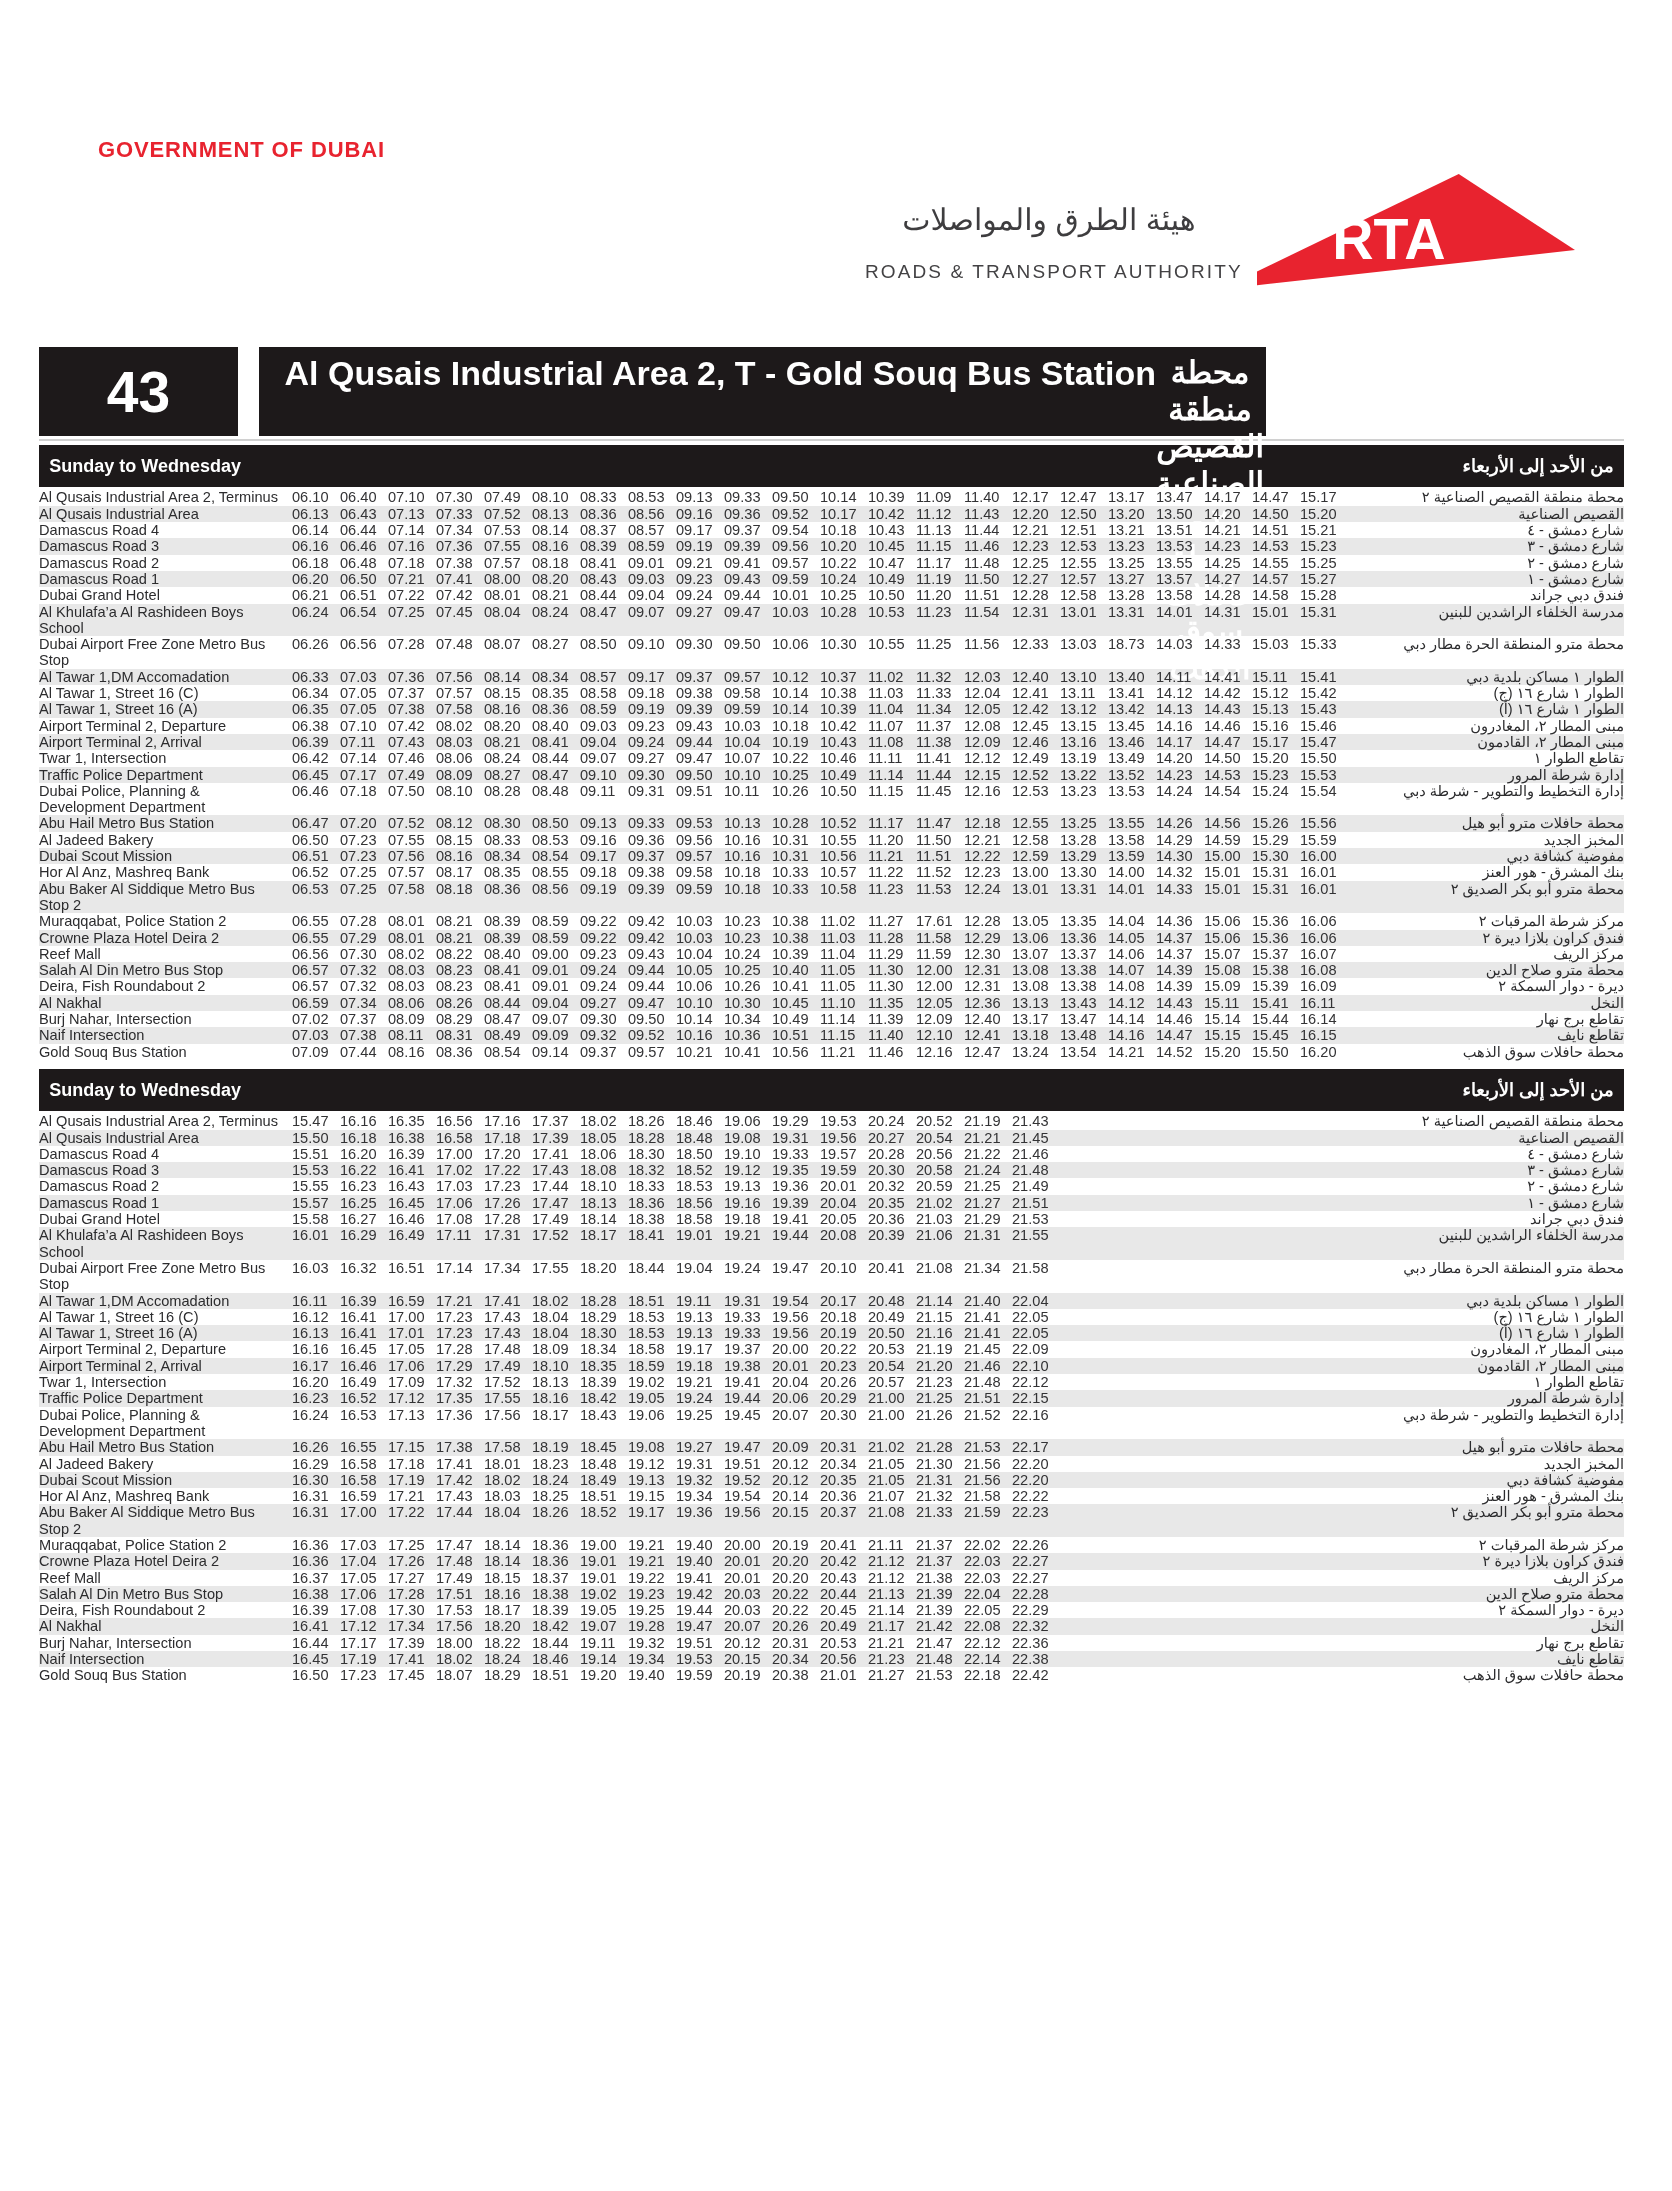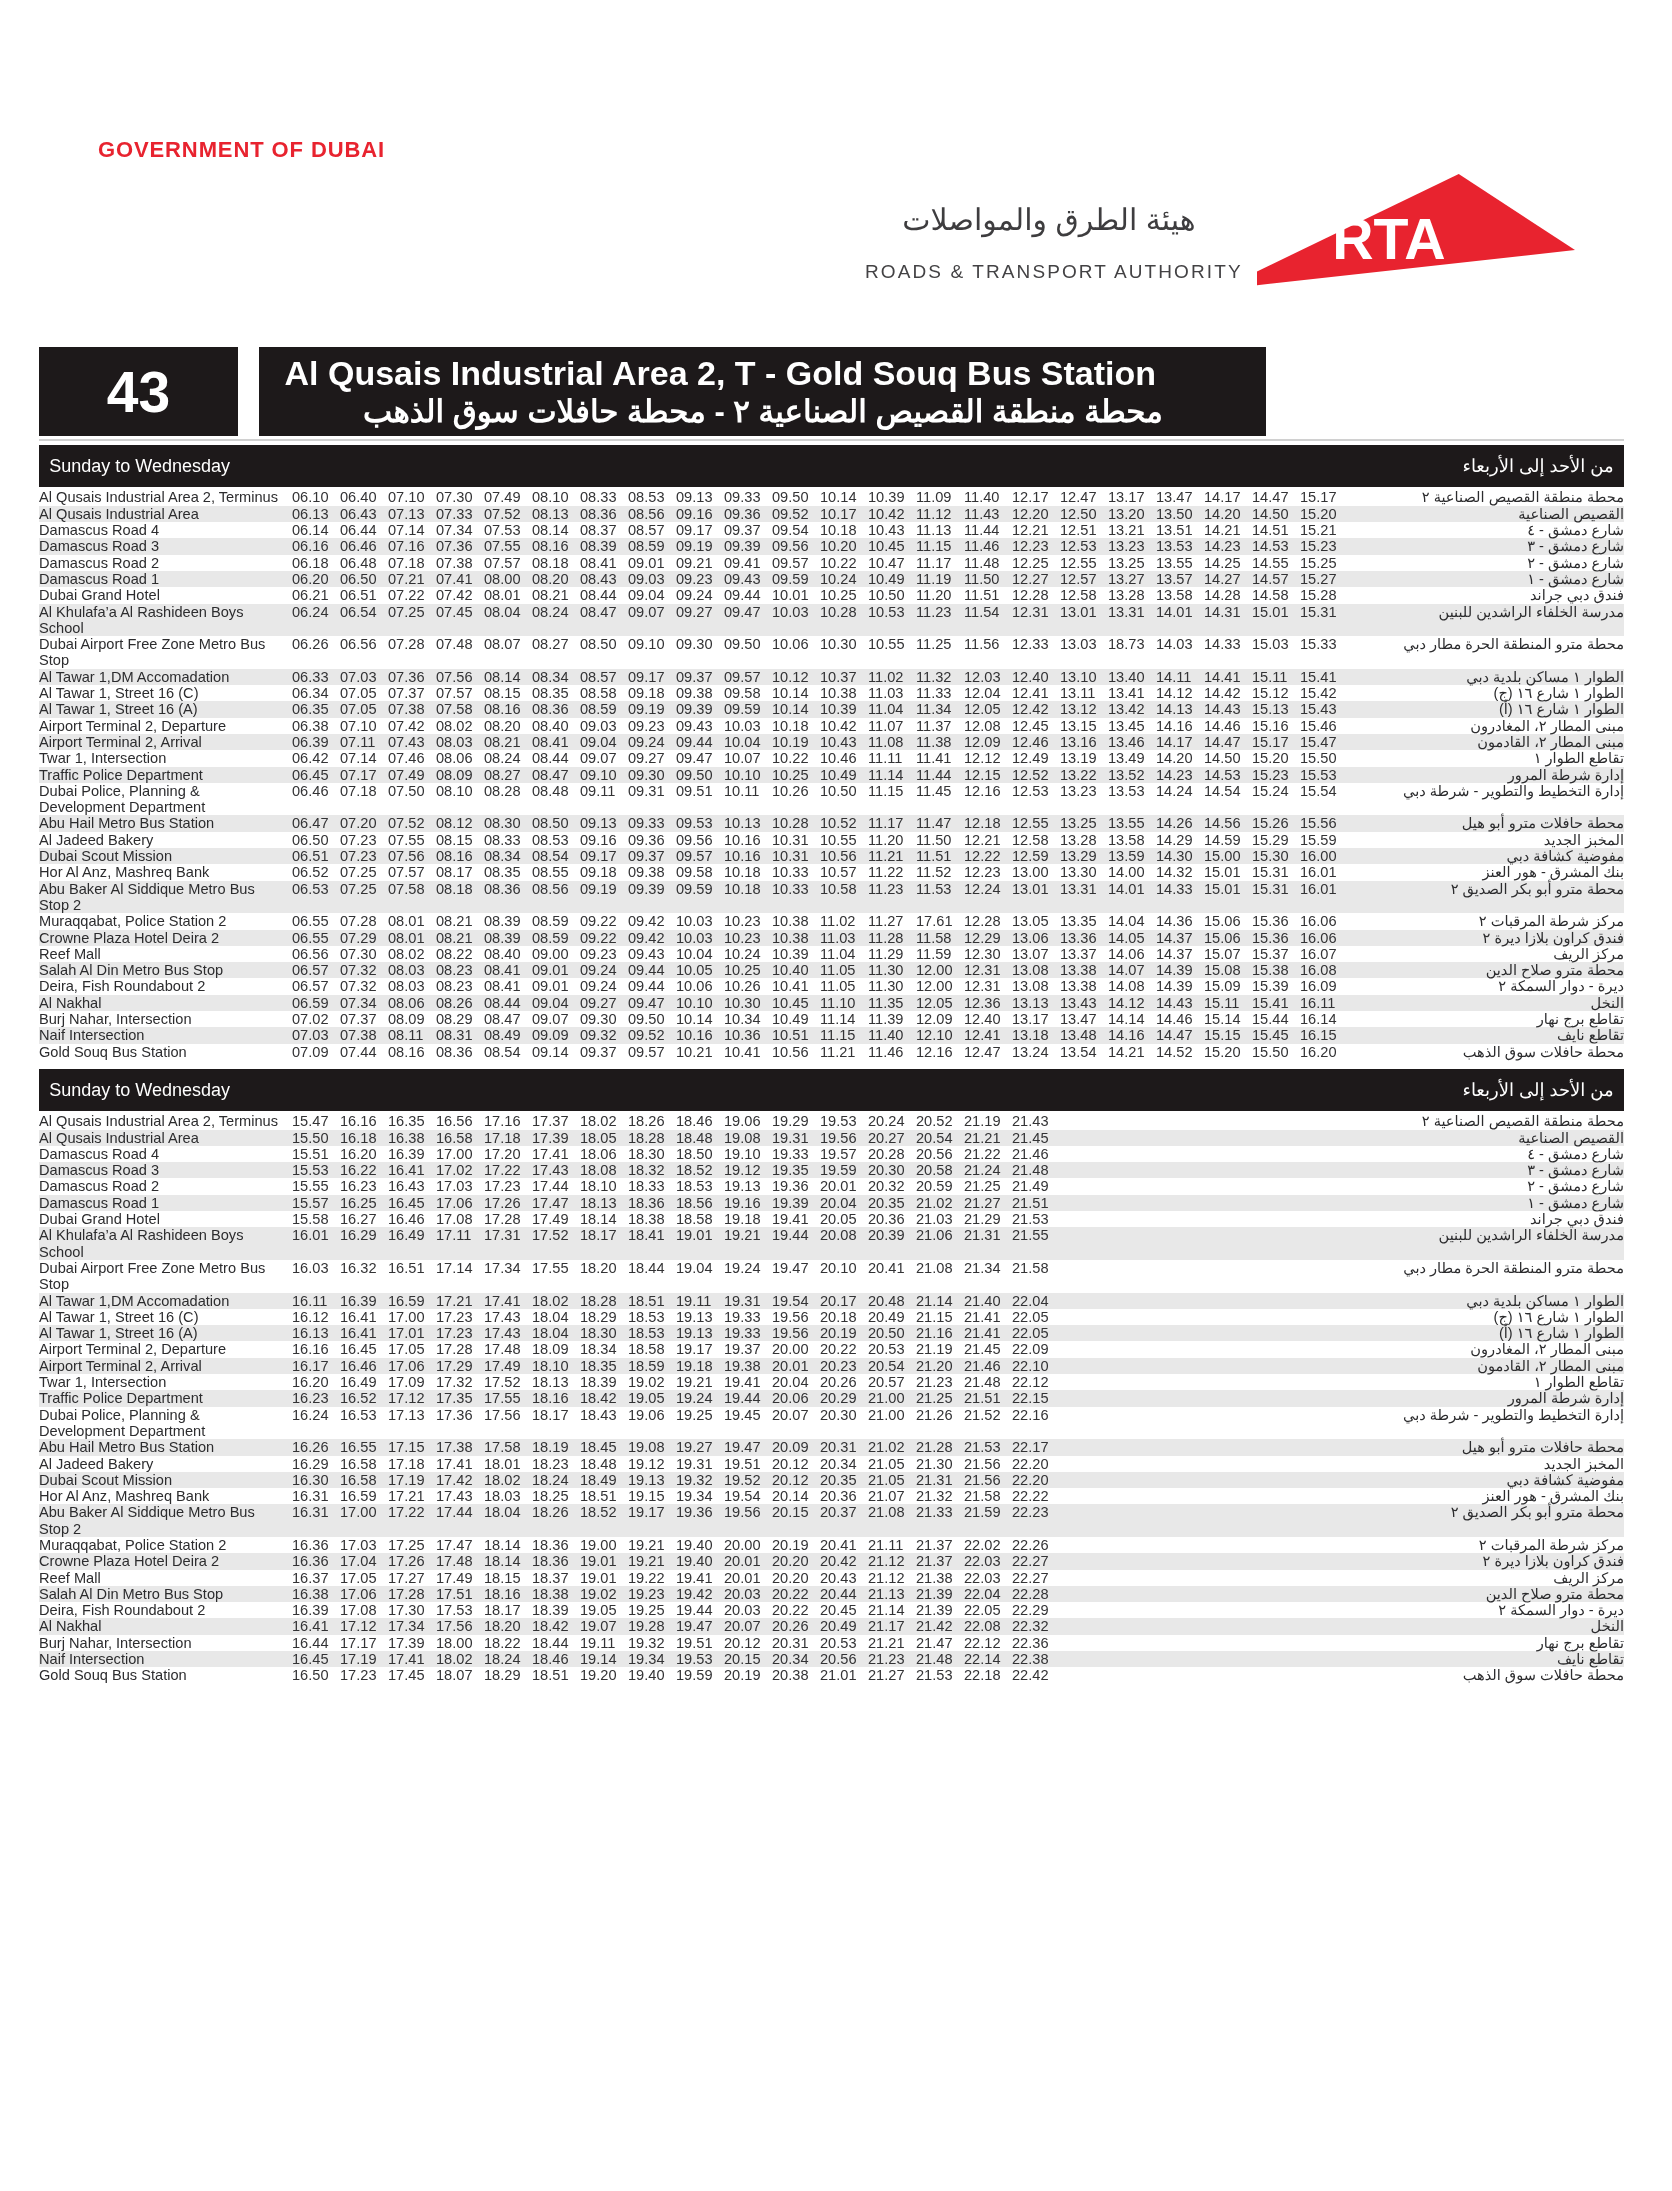--- a/index.html
+++ b/index.html
@@ -14,26 +14,26 @@
   .rta-text{position:absolute;left:865px;top:202px;width:368px;text-align:center}
   .rta-ar{font-size:30px;direction:rtl;color:#3e3d3f;letter-spacing:0.9px;white-space:nowrap}
   .rta-en{font-size:19px;letter-spacing:2.1px;margin-top:24px;color:#434244;white-space:nowrap}
   .rta-logo{position:absolute;left:1257px;top:168px;width:318px;height:130px}
   
   .main{position:absolute;left:39px;top:347px;width:1585px}
   .title-row{display:flex;height:89px}
   .route-box{width:199px;background:#1d191a;color:#fff;display:flex;align-items:center;justify-content:center;
     font-size:57px;font-weight:bold}
   .title-box{width:1007px;margin-left:20.5px;background:#1d191a;color:#fff;box-sizing:border-box;
-    padding:6.8px 24px 5.1px 26px;display:flex;flex-direction:column;justify-content:space-between}
+    padding:6.8px 24px 5.1px 26px;display:flex;justify-content:space-between}
   .title-en{font-size:34px;font-weight:bold;white-space:nowrap}
   .title-ar{font-size:31px;font-weight:bold;text-align:center;direction:rtl;margin-bottom:19px}
   .title-rule{height:2.6px;background:#d0d0d0;margin-top:2.6px}
   .secbar{margin-top:4.3px;height:42px;background:#1d191a;color:#fff;display:flex;justify-content:space-between;
-    align-items:center;padding:0 10.3px;font-weight:normal;font-size:18px}
+    align-items:center;padding:0 10.3px;font-weight:bold;font-size:18px}
   .secbar .ar-lbl{direction:rtl}
   .rows{margin-top:2px}
   .sec2gap{margin-top:9.4px}
   
   .row{display:flex;align-items:flex-start;line-height:16.3px;font-size:14.6px}
   .row.alt{background:#e8e8e8}
   .name{width:253px;flex:none;padding-right:6.8px;box-sizing:border-box;color:#2c2c2e}
   .times{display:flex;flex:none;width:1066px}
   .t{width:48px;flex:none;color:#333335}
   .arname{flex:1;text-align:right;direction:rtl;padding-left:6.8px;color:#2c2c2e}

